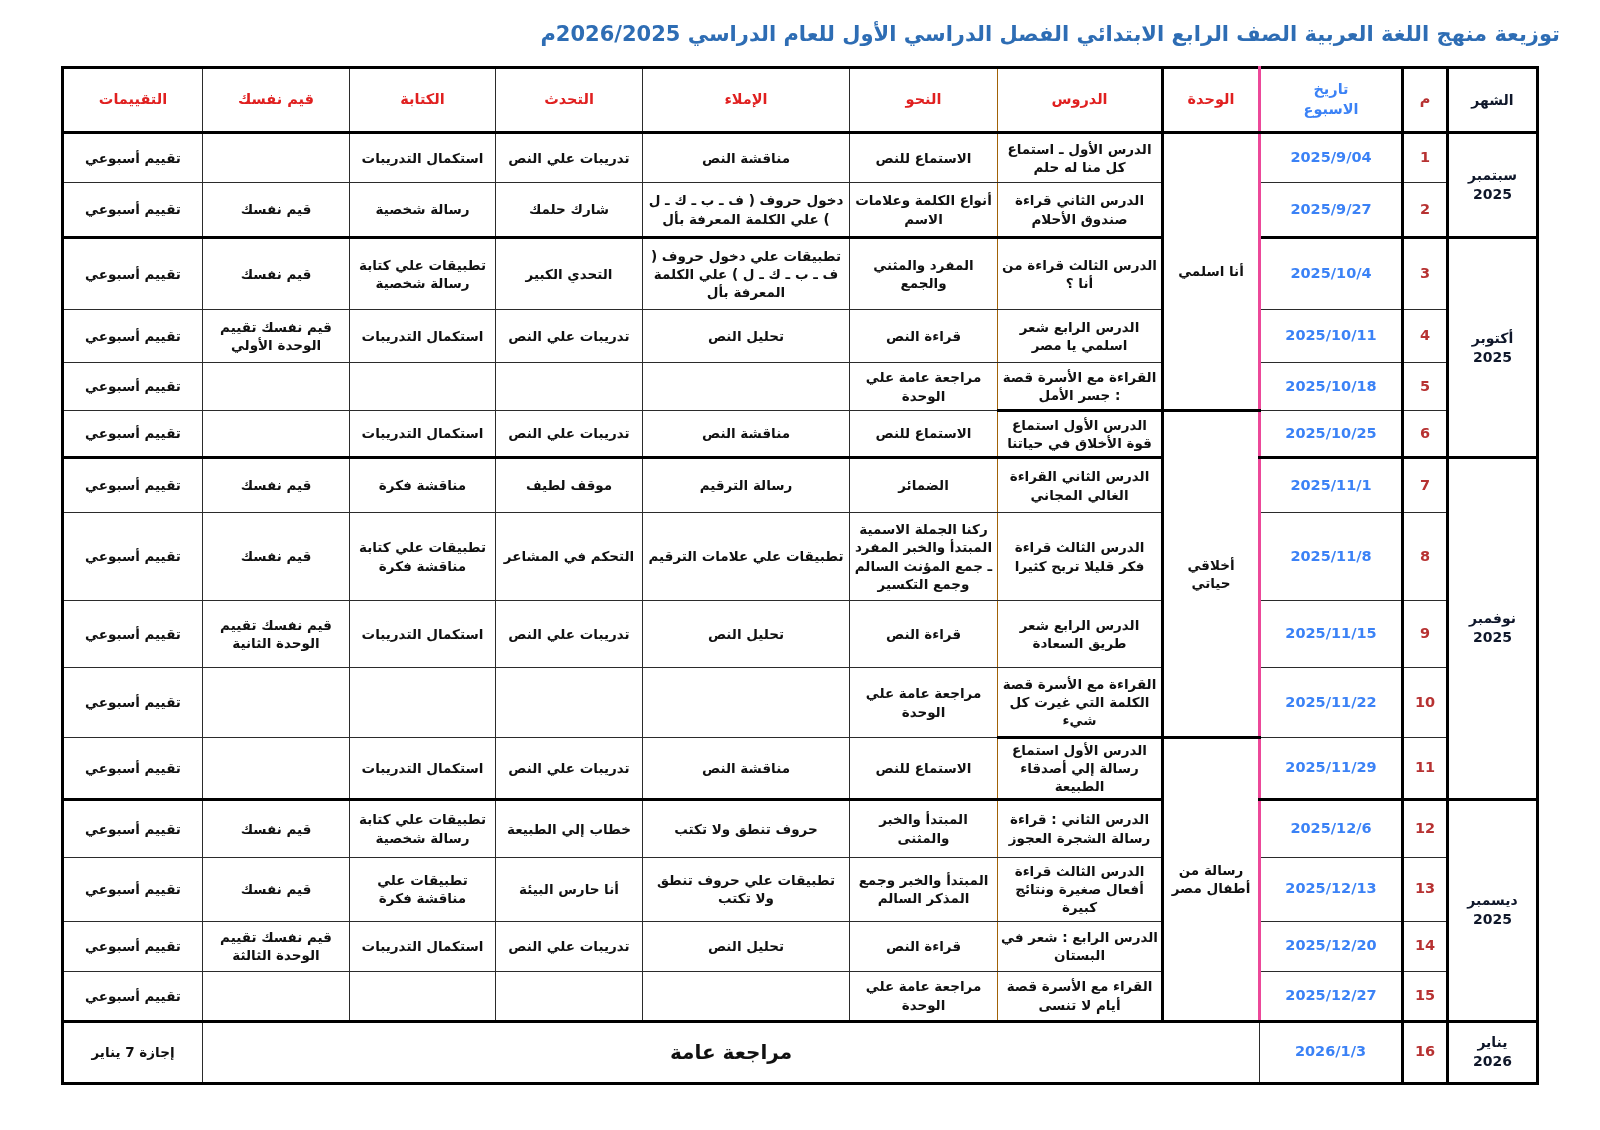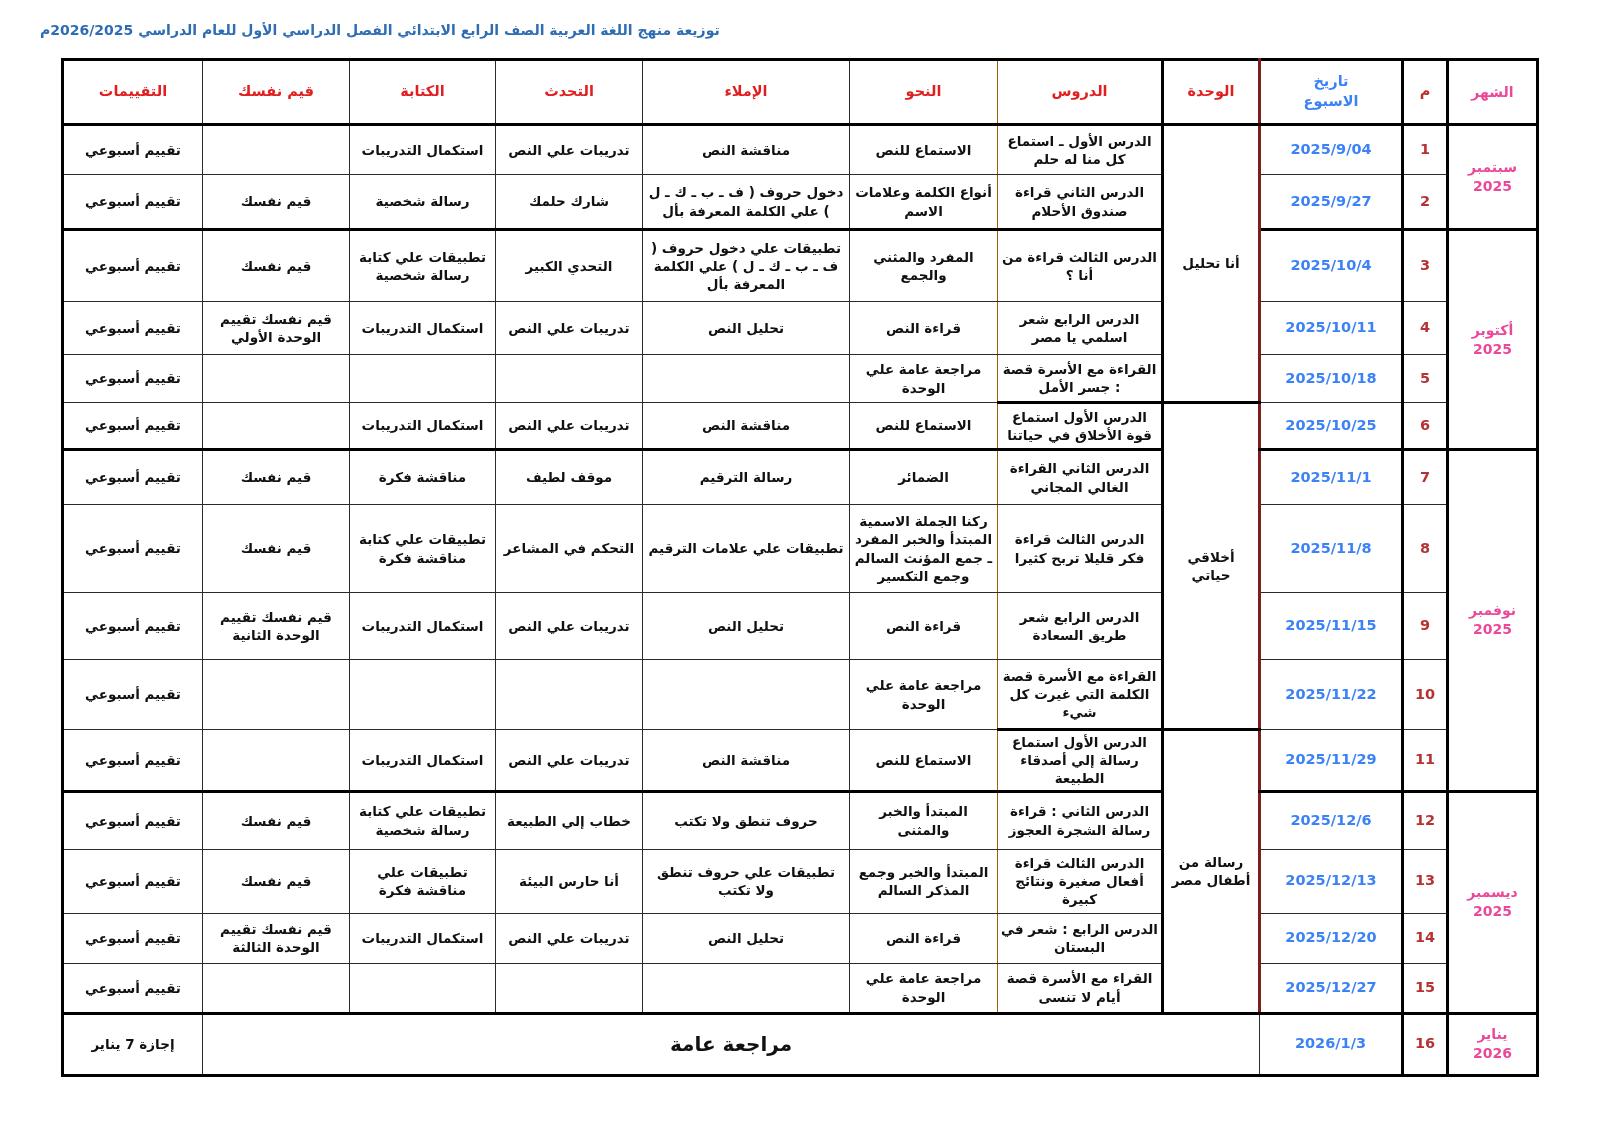--- a/index.html
+++ b/index.html
@@ -15,22 +15,22 @@
   }
   .page {
     direction: rtl;
     width: 1600px;
     padding-top: 14px;
     box-sizing: border-box;
   }
   .title {
     color: #2e6db4;
     font-weight: bold;
-    font-size: 14px;
-    text-align: left;
+    font-size: 21px;
+    text-align: right;
     margin: 8px 40px 20px 40px;
     letter-spacing: 0;
   }
   table.sched {
     border-collapse: collapse;
     table-layout: fixed;
     width: 1475px;
     margin: 0 auto;
     border: 3px solid #000;
   }
@@ -46,25 +46,25 @@
     overflow: hidden;
   }
   thead th {
     color: #e02020;
     font-size: 14.5px;
     height: 58px;
     border-bottom: 3px solid #000;
     white-space: pre-line;
   }
   
-  .col-month { color: #ec4899; font-size: 14px; white-space: pre-line; }
+  .col-month { color: #0f172a; font-size: 14px; white-space: pre-line; }
   .col-num   { color: #b73232; font-size: 14.5px;
                border-left: 3px solid #000; border-right: 3px solid #000; }
   .col-date  { color: #3b82f6; font-size: 14.5px; direction: ltr; }
-  .col-unit  { border-left: 3px solid #000; border-right: 3px solid #7f1d1d; }
+  .col-unit  { border-left: 3px solid #000; border-right: 3px solid #ec4899; }
   .col-lesson{ border-left: 1px solid #a16207; }
   .col-review{ font-size: 20px; }
   
   .gb { border-bottom: 3px solid #000; }
 </style>
 </head>
 <body>
 
 <div class="page">
   <div class="title">توزيعة منهج اللغة العربية الصف الرابع الابتدائي الفصل الدراسي الأول للعام الدراسي 2026/2025م</div>
@@ -97,21 +97,21 @@
           <th class="col-qayyim">قيم نفسك</th>
           <th class="col-taqyim">التقييمات</th>
         </tr>
       </thead>
     <tbody id="tbody">
         <tr style="height: 50px;">
           <td class="col-month gb" rowspan="2">سبتمبر
 2025</td>
           <td class="col-num">1</td>
           <td class="col-date">2025/9/04</td>
-          <td class="col-unit gb" rowspan="5">أنا تحليل</td>
+          <td class="col-unit gb" rowspan="5">أنا اسلمي</td>
           <td class="col-lesson">الدرس الأول ـ استماع كل منا له حلم</td>
           <td class="col-nahw">الاستماع للنص</td>
           <td class="col-imla">مناقشة النص</td>
           <td class="col-tahadduth">تدريبات علي النص</td>
           <td class="col-kitaba">استكمال التدريبات</td>
           <td class="col-qayyim"></td>
           <td class="col-taqyim">تقييم أسبوعي</td>
         </tr>
         <tr style="height: 55px;">
           <td class="col-num gb">2</td>

